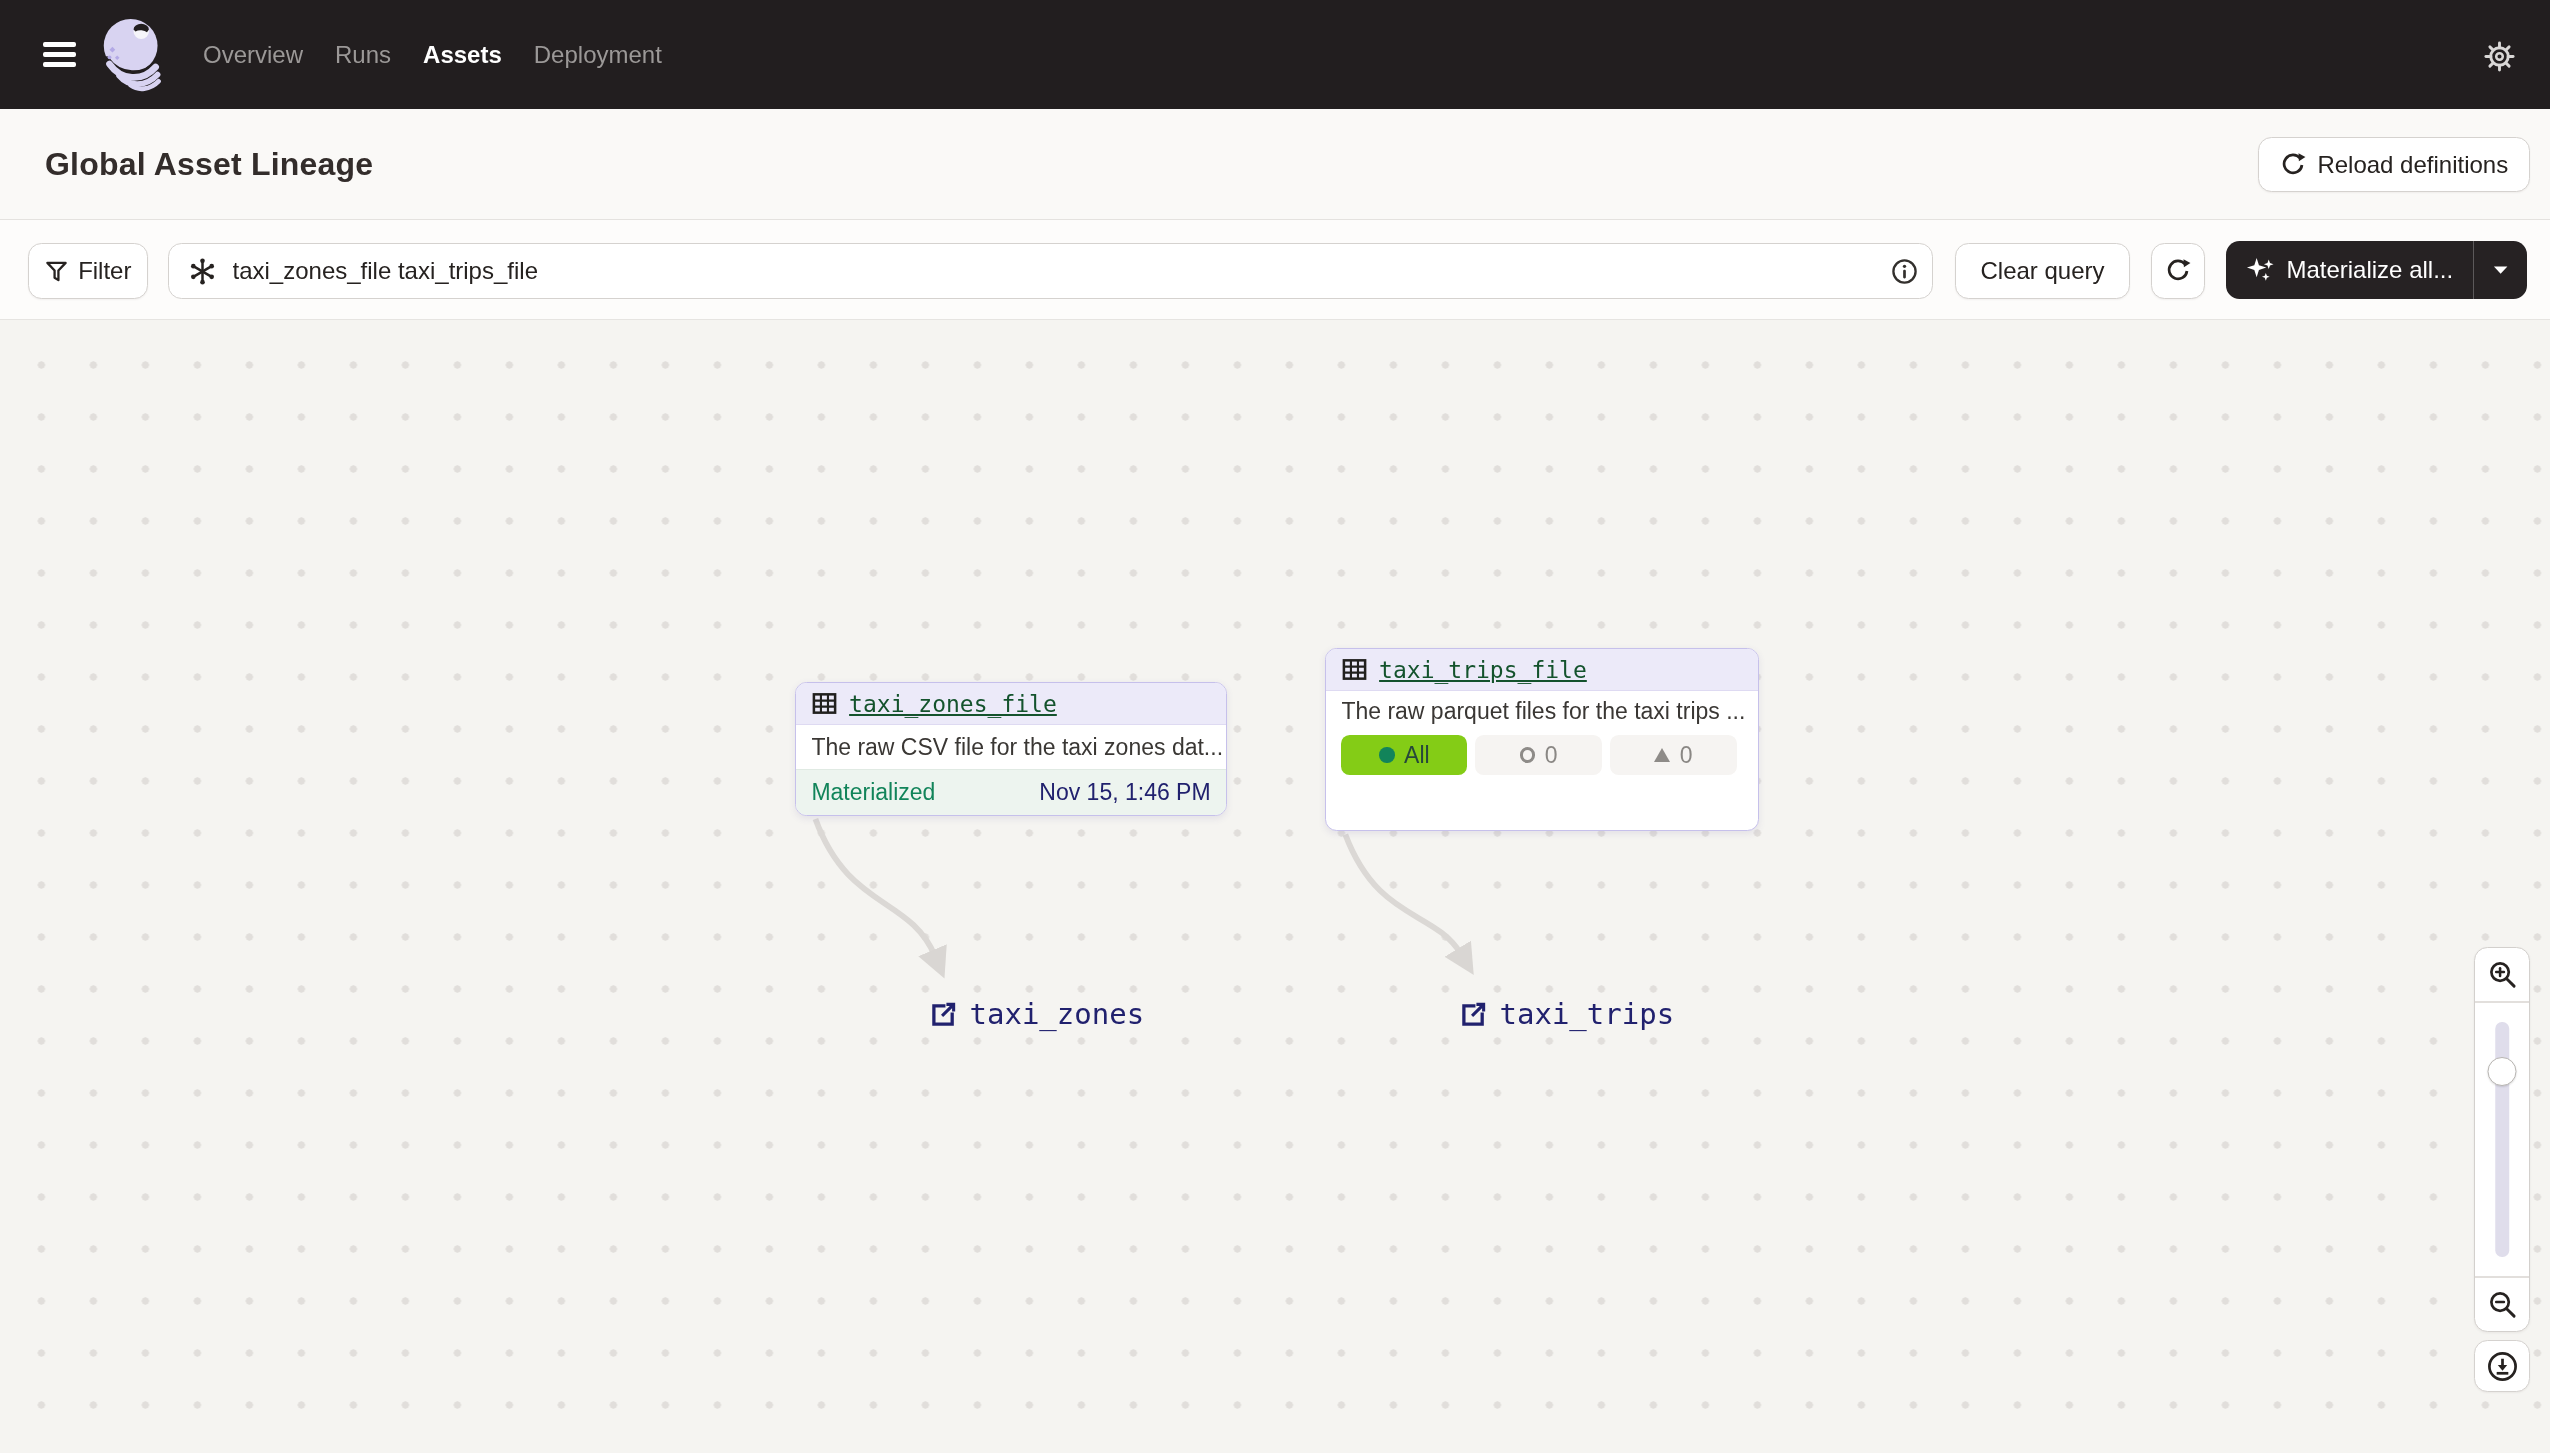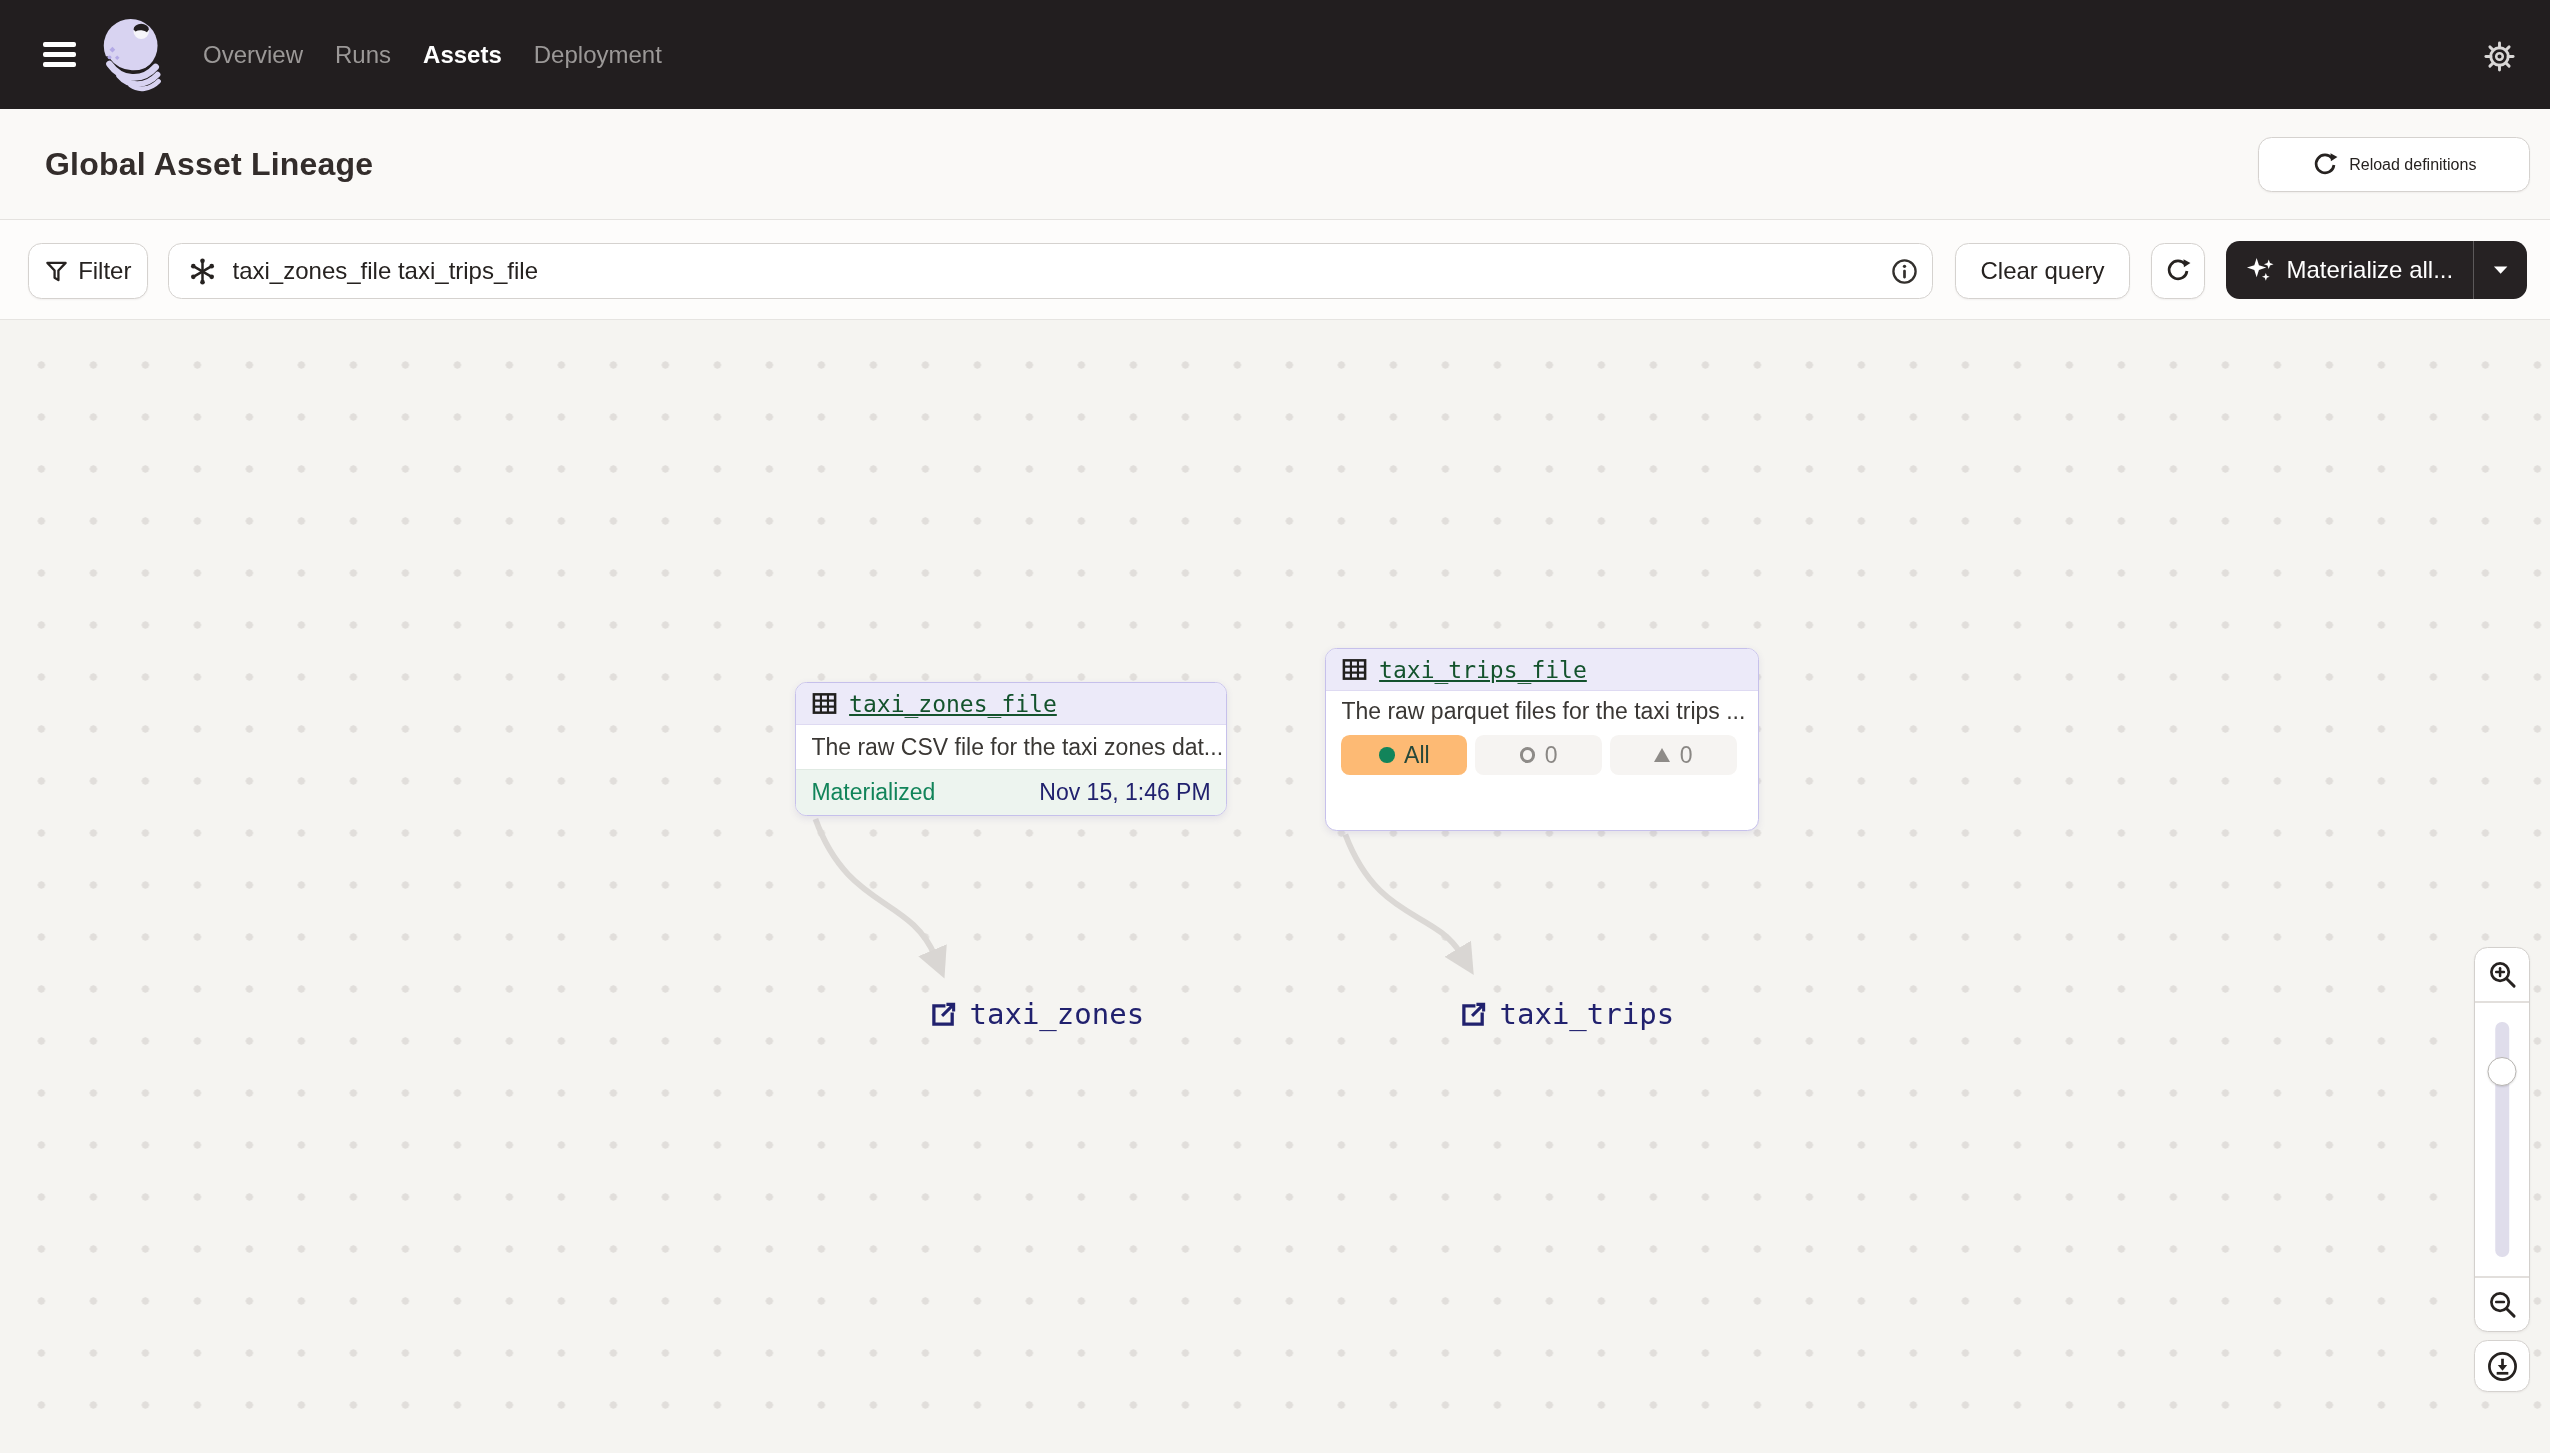--- a/index.html
+++ b/index.html
@@ -23,21 +23,21 @@
   .search-circle{width:42px;height:42px;border-radius:50%;background:#2B2728;margin-left:3.9px;display:flex;align-items:center;justify-content:center;flex:none;}
   .search-field{background:transparent;border:none;outline:none;color:#CBC9C8;font-size:23px;margin-left:19px;width:145px;font-family:"Liberation Sans",sans-serif;}
   .search-field::placeholder{color:#A8A5A4;opacity:1;}
   .slash-badge{position:absolute;right:27px;top:9.6px;width:35px;height:31px;border-radius:7.7px;background:#474344;color:#D6D4D3;font-size:20px;display:flex;align-items:center;justify-content:center;}
   .gearbtn{position:absolute;left:2480px;top:37px;width:39px;height:39px;display:flex;align-items:center;justify-content:center;cursor:pointer;}
 
   
   .header-row{position:absolute;left:0;top:109px;width:2550px;height:111px;background:#FAF9F7;border-bottom:1px solid #E4E2DF;box-sizing:border-box;}
   .page-title{position:absolute;left:45px;top:0;height:110px;display:flex;align-items:center;font-size:32px;font-weight:700;color:#332D2B;letter-spacing:0.2px;}
   .btn{background:#FFFFFF;border:1px solid #D5D2CF;border-radius:13.5px;color:#262220;display:flex;align-items:center;justify-content:center;box-sizing:border-box;cursor:pointer;box-shadow:0 1px 1.9px rgba(30,25,20,.05);}
-  .reload-btn{position:absolute;left:2258px;top:28px;width:272px;height:55px;font-size:16px;gap:11.6px;}
+  .reload-btn{position:absolute;left:2258px;top:28px;width:272px;height:55px;font-size:24px;gap:11.6px;}
 
   
   .toolbar{position:absolute;left:0;top:220px;width:2550px;height:100px;background:#FDFCFB;border-bottom:1px solid #E6E4E1;box-sizing:border-box;}
   .filter-btn{position:absolute;left:28px;top:23px;width:120px;height:56px;font-size:24px;gap:10.6px;}
   .query-wrap{position:absolute;left:168px;top:23px;width:1765px;height:56px;background:#fff;border:1px solid #D5D2CF;border-radius:13.5px;box-sizing:border-box;display:flex;align-items:center;padding-left:19px;}
   .query-input{flex:1;border:none;outline:none;font-size:24px;color:#262220;margin-left:13.5px;background:transparent;font-family:"Liberation Sans",sans-serif;}
   .info-btn{width:44px;height:54px;display:flex;align-items:center;justify-content:center;flex:none;cursor:pointer;margin-right:5.8px;}
   .clear-btn{position:absolute;left:1955px;top:23px;width:175px;height:56px;font-size:24px;}
   .refresh-btn{position:absolute;left:2151px;top:23px;width:54px;height:56px;}
   .mat-btn{position:absolute;left:2226px;top:21px;width:301px;height:58px;background:#262223;border-radius:13.5px;display:flex;color:#fff;cursor:pointer;}
@@ -54,21 +54,21 @@
   .node1{left:795px;top:362px;width:432px;height:134px;}
   .node2{left:1325px;top:328px;width:434px;height:183px;}
   .node-header{height:42px;flex:none;background:#ECEAF9;border-bottom:1px solid #DEDAF2;display:flex;align-items:center;gap:11.6px;padding-left:14.5px;box-sizing:border-box;}
   .node-name{font-size:23px;color:#14532d;text-decoration:underline;}
   .node-desc{height:44px;flex:none;display:flex;align-items:center;padding-left:15.4px;font-size:23px;color:#3A3734;white-space:nowrap;}
   .node-footer{flex:1;background:#EDF4EF;border-top:1px solid #E0EAE3;display:flex;align-items:center;justify-content:space-between;padding:0 15.4px;font-size:23px;}
   .txt-green{color:#12845A;}
   .txt-navy{color:#21216E;}
   .badge-row{height:48px;flex:none;display:flex;align-items:center;gap:7.7px;padding-left:15.4px;}
   .pill{height:40px;border-radius:8.7px;display:flex;align-items:center;justify-content:center;gap:9.6px;font-size:23px;box-sizing:border-box;}
-  .pill-all{width:126px;background:#fdba74;color:#27483A;}
+  .pill-all{width:126px;background:#84cc16;color:#27483A;}
   .pill-gray{width:127px;background:#F6F4F2;color:#8A8784;}
   .dot-green{width:15.4px;height:15.4px;border-radius:50%;background:#12845A;}
   .ring-gray{width:9.6px;height:9.6px;border-radius:50%;border:3.9px solid #8E8B88;}
   .tri-gray{width:0;height:0;border-left:8.7px solid transparent;border-right:8.7px solid transparent;border-bottom:14.5px solid #8E8B88;}
 
   .ext-label{position:absolute;display:flex;align-items:center;gap:12.5px;cursor:pointer;height:33px;}
   .ext-label .ext-name{font-size:29px;color:#21216E;}
   .ext1{left:931px;top:677px;}
   .ext2{left:1461px;top:677px;}
 

